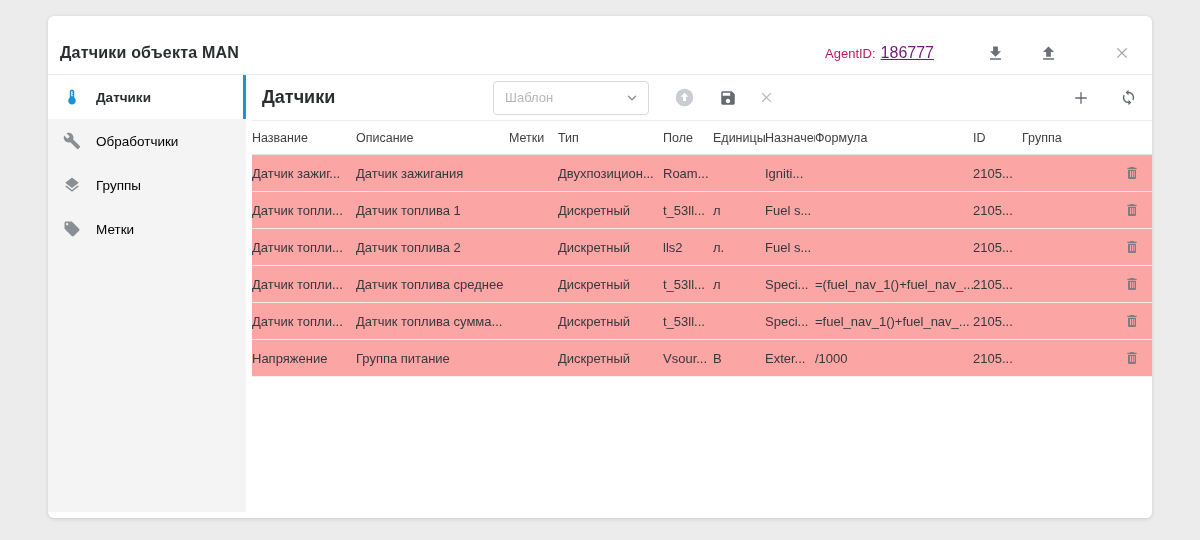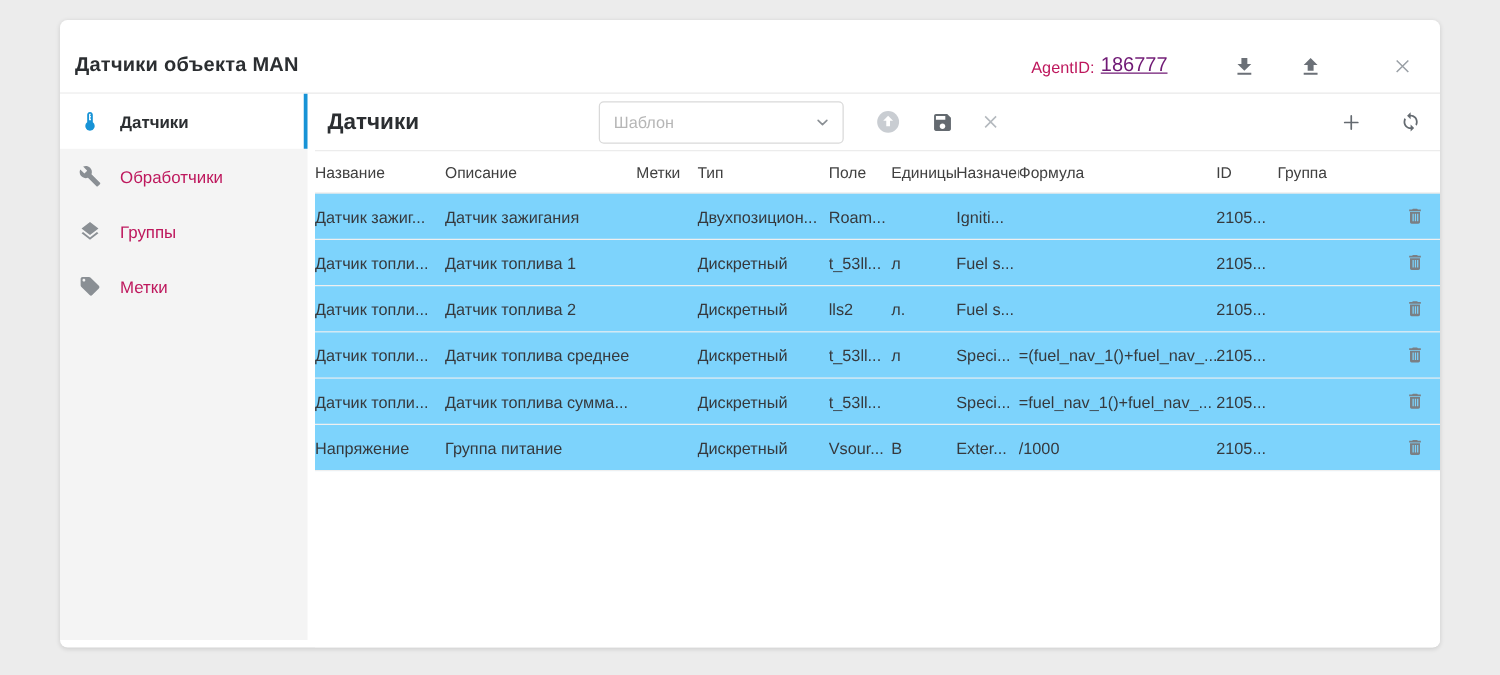--- a/index.html
+++ b/index.html
@@ -17,46 +17,46 @@
   .agent-id { font-size:16px; color:#701a75; text-decoration:underline; margin-left:5px; cursor:pointer; }
   .hbtn { border:none; background:none; cursor:pointer; display:flex; align-items:center; justify-content:center; padding:4px; }
   .hbtn.dl { margin-left:48px; }
   .hbtn.ul { margin-left:26px; }
   .hbtn.cl { margin-left:48px; margin-right:2px; }
 
   
   .body { display:flex; height:443px; }
   .sidebar { width:198px; background:#f4f4f4; height:437px; flex:none; }
   .side-item { height:44px; display:flex; align-items:center; padding-left:15px; gap:15px;
-               font-size:13.5px; color:#be185d; cursor:pointer; position:relative; }
+               font-size:13.5px; color:#000000; cursor:pointer; position:relative; }
   .side-item .lbl { font-weight:400; }
   .side-item.active { background:#fff; color:#2b2e31; }
   .side-item.active .lbl { font-weight:700; }
   .side-item.active::after { content:""; position:absolute; right:0; top:0; bottom:0; width:3px; background:var(--accent); }
 
   .main { flex:1; display:flex; flex-direction:column; padding-left:6px; }
 
   
   .toolbar { height:46px; display:flex; align-items:center; border-bottom:1px solid #ececec; }
   .tb-heading { font-size:18px; font-weight:700; color:#2b2e31; margin-left:10px; }
   .sp1 { flex:1; } .sp2 { flex:1.85; }
-  .select { width:196px; height:34px; border:1px solid #d9d9d9; border-radius:4px; background:#fff;
+  .select { width:156px; height:34px; border:1px solid #d9d9d9; border-radius:4px; background:#fff;
             display:flex; align-items:center; padding:0 9px 0 11px; cursor:pointer; }
   .select .ph { font-size:13px; color:#b6b6b6; flex:1; }
   .tbtn { border:none; background:none; cursor:pointer; display:flex; align-items:center; justify-content:center; padding:3px; }
   .tbtn.up { margin-left:22px; }
   .tbtn.save { margin-left:18px; }
   .tbtn.clear { margin-left:16px; }
   .tbtn.add { }
   .tbtn.refresh { margin-left:24px; margin-right:12px; }
 
   
   .thead { height:34px; display:flex; align-items:center; border-bottom:1px solid #e5e5e5; }
   .thead .cell { font-size:12.5px; color:#404040; }
-  .trow { height:37px; display:flex; align-items:center; border-bottom:1px solid #efefef; background:#7dd3fc; }
+  .trow { height:37px; display:flex; align-items:center; border-bottom:1px solid #efefef; background:#fca5a5; }
   .trow .cell { font-size:13px; color:#36393d; }
   .cell { white-space:nowrap; overflow:hidden; padding-right:8px; flex:none; }
   .c0{width:104px;} .c1{width:153px;} .c2{width:49px;} .c3{width:105px;} .c4{width:50px;}
   .c5{width:52px;} .c6{width:50px;} .c7{width:158px;} .c8{width:49px;} .c9{width:83px;}
   .c10{width:45px; display:flex; justify-content:flex-end; padding-right:8px;}
   .trash-btn { border:none; background:none; cursor:pointer; display:flex; padding:2px; }
   .tbody-rest { flex:1; background:#fff; }
 
   svg { display:block; }
 </style>

